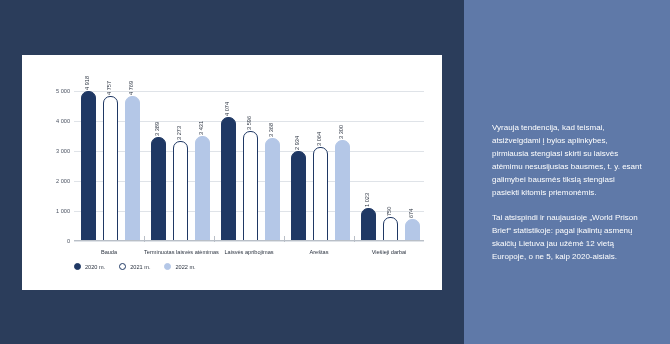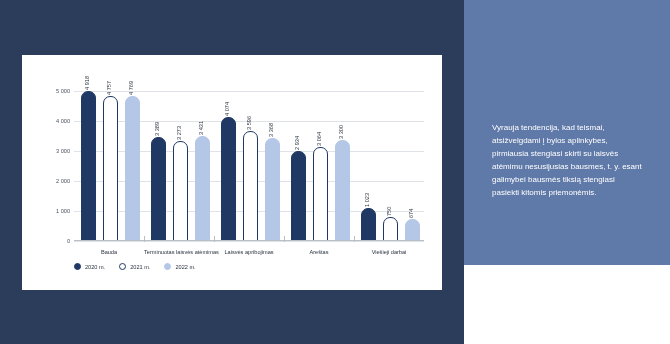--- a/index.html
+++ b/index.html
@@ -128,21 +128,21 @@
     width: 5px; height: 5px;
     border-radius: 50%;
     display: inline-block;
   }
   
   .text-panel {
     position: absolute;
     left: 464px;
     top: 0;
     width: 206px;
-    height: 265px;
+    height: 344px;
     background: #5f79a8;
   }
   .text-panel-inner {
     position: absolute;
     left: 28px;
     top: 122px;
     width: 150px;
     color: #ffffff;
     font-size: 8px;
     line-height: 1.62;
@@ -233,15 +233,16 @@
         <div class="legend-item">
           <span class="legend-dot" style="background: rgb(180, 199, 231); border: 1px solid rgb(180, 199, 231);"></span>
           <span>2022 m.</span>
         </div>
       </div>
   </div>
 
   <div class="text-panel">
     <div class="text-panel-inner">
       <div class="para">Vyrauja tendencija, kad teismai, atsižvelgdami į bylos aplinkybes, pirmiausia stengiasi skirti su laisvės atėmimu nesusijusias bausmes, t. y. esant galimybei bausmės tikslą stengiasi pasiekti kitomis priemonėmis.</div>
+      <div class="para">Tai atsispindi ir naujausioje „World Prison Brief“ statistikoje: pagal įkalintų asmenų skaičių Lietuva jau užėmė 12 vietą Europoje, o ne 5, kaip 2020-aisiais.</div>
     </div>
   </div>
 </div>
 
 </body></html>

